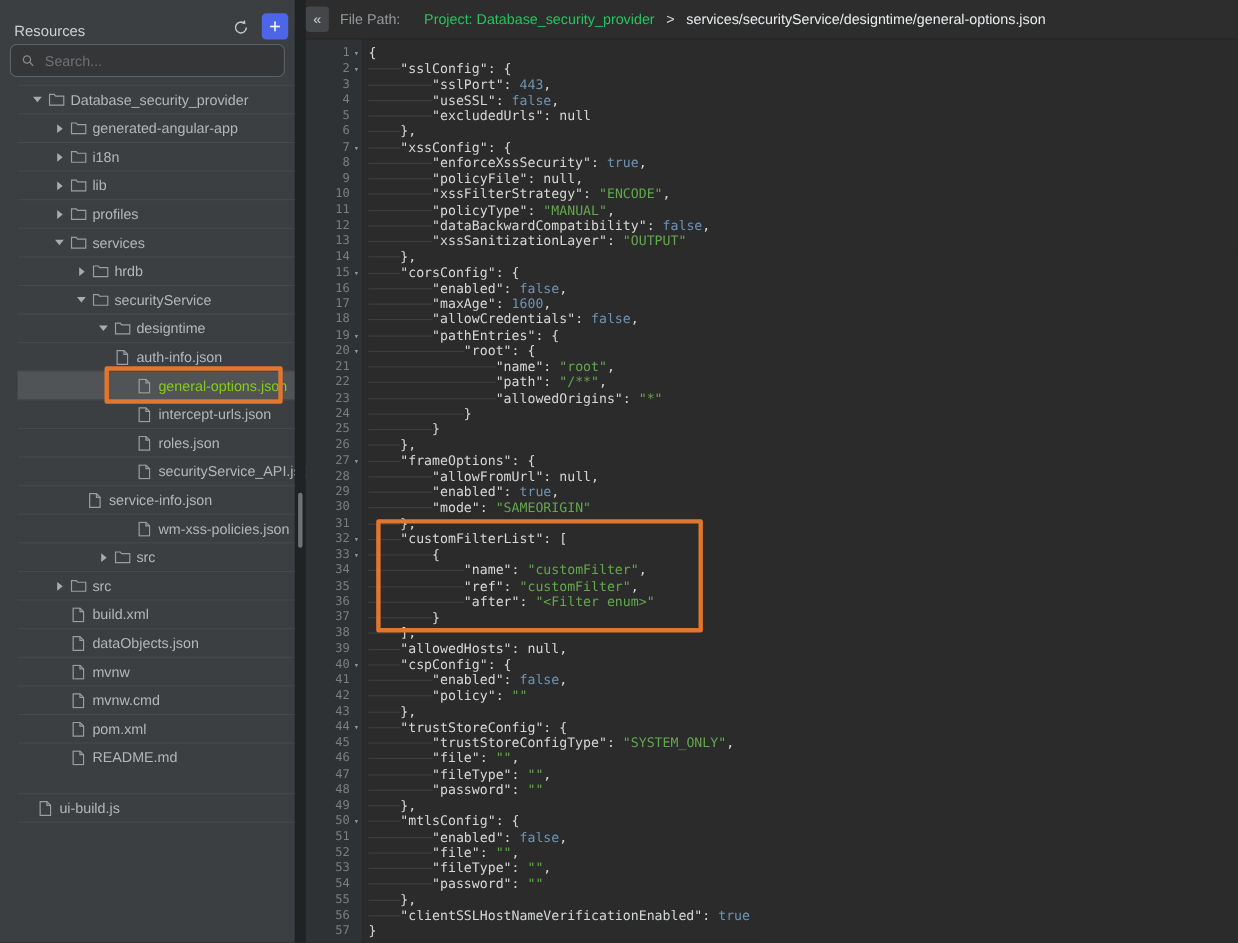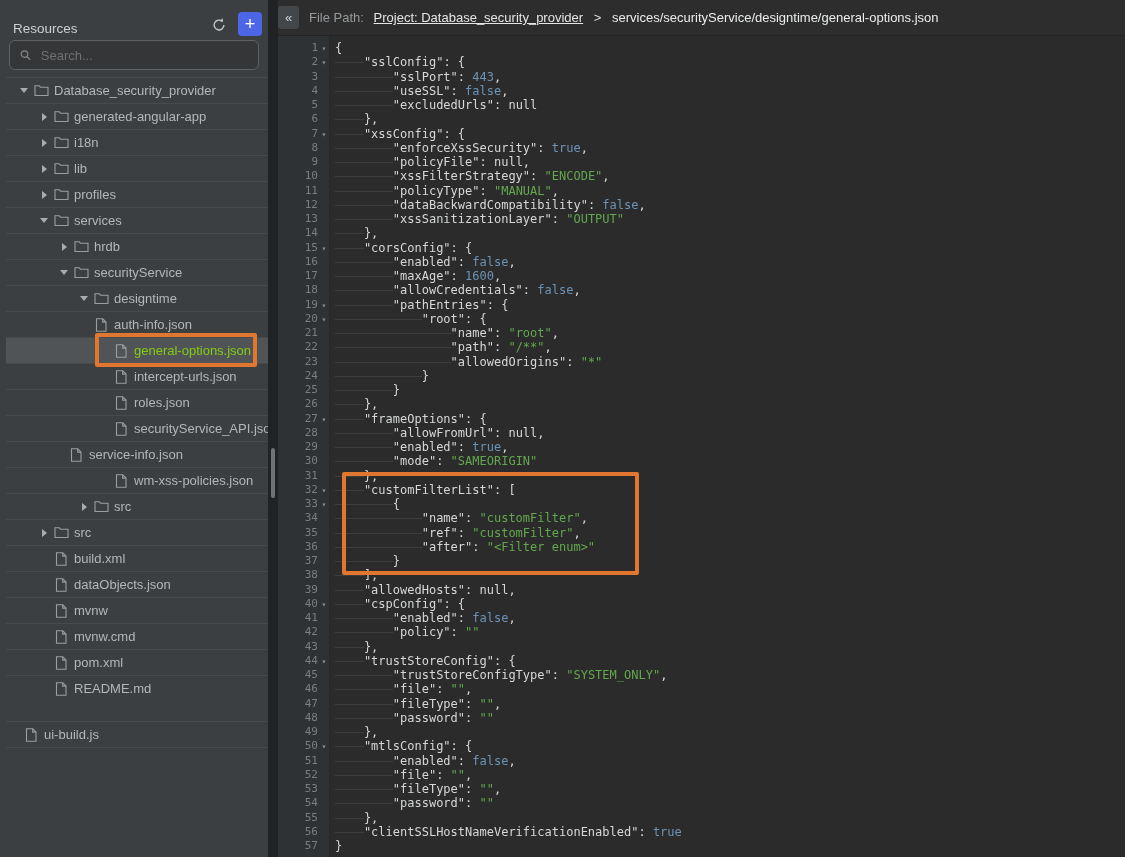--- a/index.html
+++ b/index.html
@@ -13,42 +13,42 @@
   .sidebar-header { height:36px; display:flex; align-items:flex-end; padding:0 6px 0 13px; }
   .sidebar-title { color:#cdcfd1; font-size:13.5px; flex:1; }
   .icon-btn { width:22px; height:22px; display:flex; align-items:center; justify-content:center; margin-right:8px; cursor:pointer; }
   .plus-btn { width:24px; height:24px; background:#4d66e8; border-radius:4px; color:#ffffff;
               font-size:18px; line-height:22px; display:flex; align-items:center; justify-content:center; cursor:pointer; }
   .search-wrap { margin:4px 9px 0 9px; height:30px; border:1px solid #5f6264; border-radius:6px;
                  background:#343638; display:flex; align-items:center; padding:0 9px; gap:7px; }
   .search-wrap input { background:transparent; border:0; outline:none; color:#c6c8ca; font-size:13px; width:100%;
                        font-family:"Liberation Sans", sans-serif; }
   .search-wrap input::placeholder { color:#6e7173; }
-  .tree { position:absolute; top:77px; left:6px; right:0; border-bottom:1px solid #464a4c;text-align:right; }
+  .tree { position:absolute; top:77px; left:16px; right:0; border-bottom:1px solid #464a4c;text-align:right; }
   .tree-row { height:26px; display:flex; align-items:center; border-top:1px solid #464a4c; cursor:pointer; }
   .tree-row.selected { background:#515456; }
   .chev { width:16px; flex:none; display:flex; align-items:center; justify-content:center; }
   .tri-right { width:0; height:0; border-top:4px solid transparent; border-bottom:4px solid transparent; border-left:5px solid #a9acae; }
   .tri-down  { width:0; height:0; border-left:4px solid transparent; border-right:4px solid transparent; border-top:5px solid #a9acae; }
   .t-icon { width:18px; flex:none; display:flex; align-items:center; justify-content:center; }
   .t-label { font-size:13px; color:#b4b6b8; margin-left:4px; white-space:nowrap; }
   .tree-row.selected .t-label { color:#84cc16; }
   .tree-hl { position:absolute; left:95px; top:333px; width:162px; height:34px;
              border:4px solid #e1762e; border-radius:2px; pointer-events:none; z-index:5; }
   
   .divider { position:absolute; left:268px; top:0; width:10px; height:857px; background:#202224; }
   .sb-thumb { position:absolute; left:3px; top:448px; width:4px; height:50px; background:#6f7375; border-radius:2px; cursor:pointer; }
   
   .main { position:absolute; left:278px; top:0; width:847px; height:857px; }
   .main-header { height:36px; background:#2d2d2d; border-bottom:1px solid #242426; display:flex; align-items:center; position:relative; }
   .collapse-btn { position:absolute; left:0; top:6px; width:21px; height:23px; background:#43474a; border-radius:3px;
                   color:#cfd2d4; font-size:13px; display:flex; align-items:center; justify-content:center; cursor:pointer; }
   .crumb { margin-left:31px; font-size:13px; white-space:nowrap; }
-  .crumb .dim  { color:#96999b; margin-right:6px; }
-  .crumb .proj { color:#e5e5e5;text-decoration:underline; }
+  .crumb .dim  { color:#96999b; margin-right:18px; }
+  .crumb .proj { color:#22c55e; }
   .crumb .sep  { color:#d9dbdc; margin:0 7px; }
   .crumb .path { color:#eaeced; }
   
   .editor { position:absolute; top:36px; left:0; right:0; bottom:0; background:#2b2b2b;
             font-family:"DejaVu Sans Mono", monospace; }
   .gutter-bg { position:absolute; left:0; top:0; bottom:0; width:52px; background:#2f3234; border-right:1px solid #26282a; }
   .lines { position:absolute; left:0; top:5px; right:0; }
   .code-line { display:flex; height:14.25px; line-height:14.3px; font-size:12px; position:relative; }
   .ln { width:40px; flex:none; text-align:right; color:#7b7e80; font-size:11px; }
   .fold { width:12px; flex:none; color:#8f9294; font-size:8px; text-align:center; line-height:15px; cursor:pointer; }

